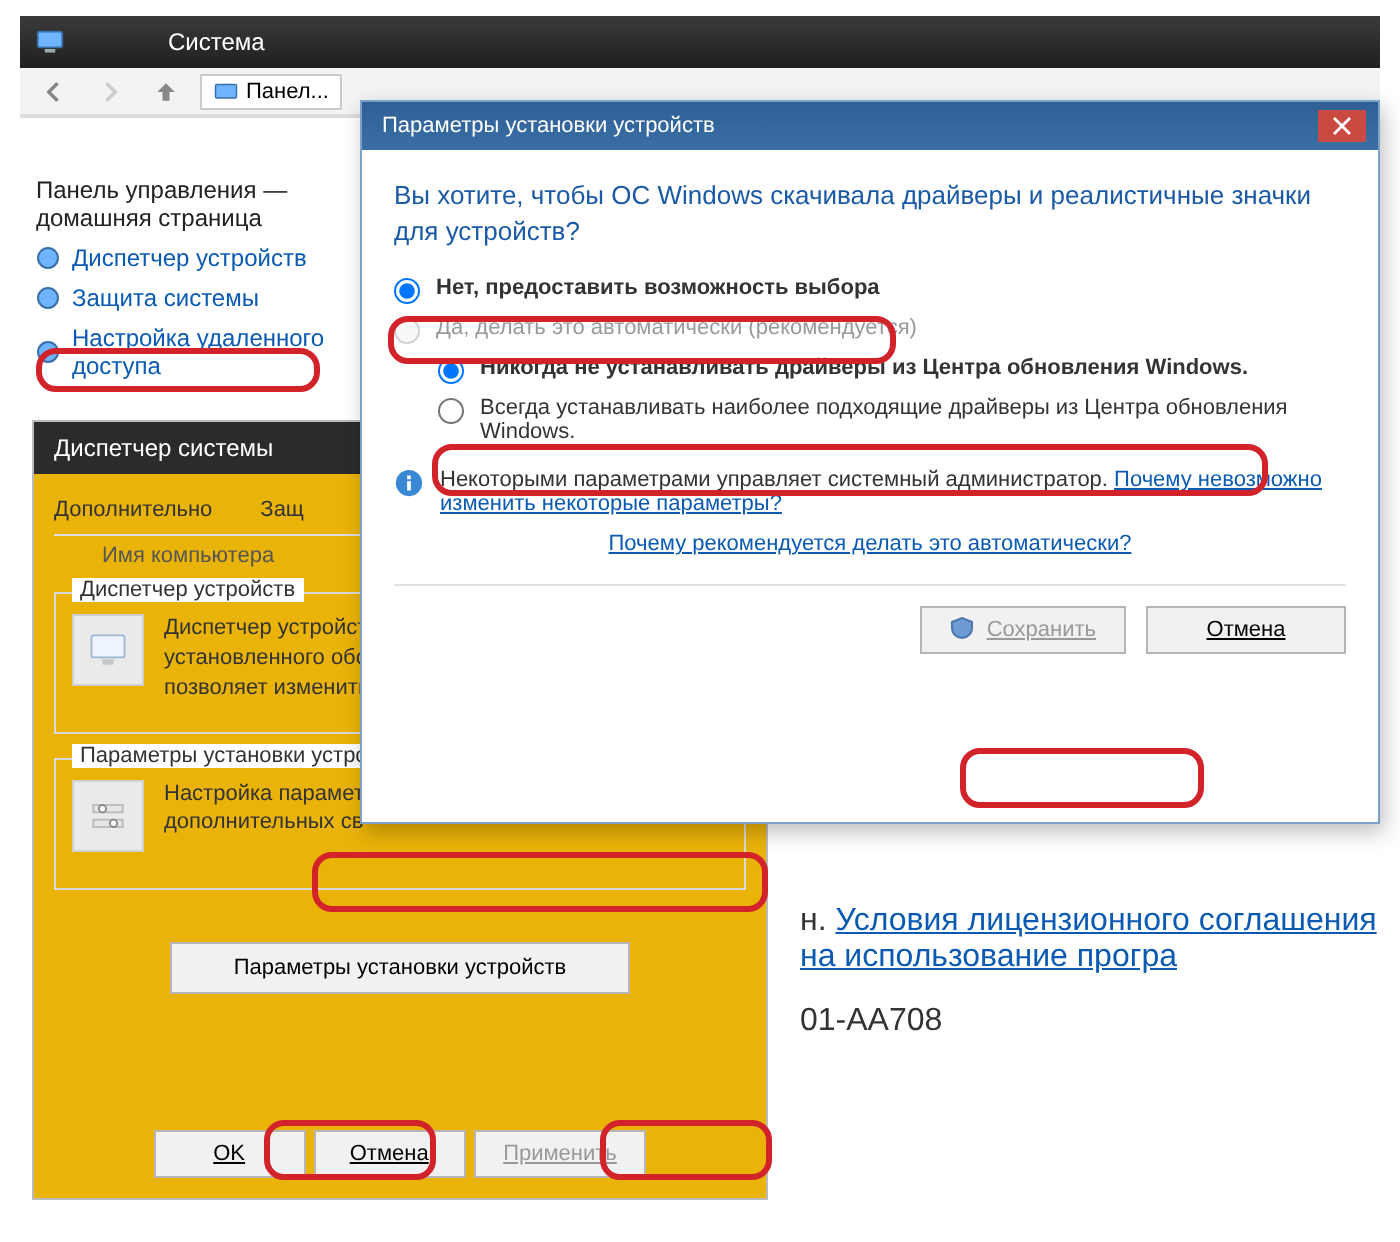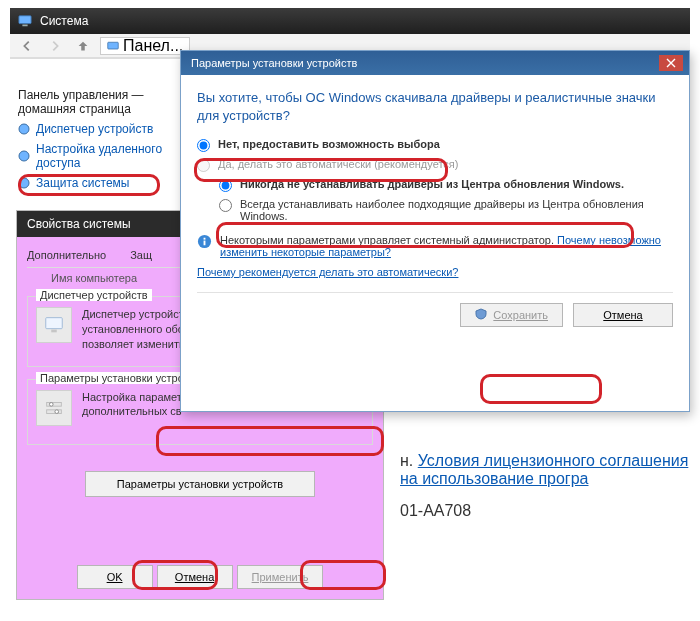--- a/index.html
+++ b/index.html
@@ -1,40 +1,40 @@
 <!DOCTYPE html>
 <html><head>
 <meta charset="utf-8">
 <style>
   * { box-sizing: border-box; font-family: "Segoe UI", Tahoma, sans-serif; }
   body { margin: 0; width: 700px; height: 621px; background: #fff; position: relative; overflow: hidden; }
 
   
   .outer-title { position: absolute; left: 10px; top: 8px; width: 680px; height: 26px;
-    background: linear-gradient(#3b3b3b,#1f1f1f); color:#fff; font-size:12px; display:flex; align-items:center; padding-left:8px; }
+    background: linear-gradient(#3b3b3b,#1f1f1f); color:#fff; font-size:12px; display:flex; align-items:center; padding-left:8px;gap:44px; }
   .outer-title .ico { width:14px; height:14px; margin-right:8px; }
   .outer-title .ico svg { width:14px; height:14px; }
   .ribbon { position:absolute; left:10px; top:34px; width:680px; height:24px; background:#f3f3f3; border-bottom:1px solid #ddd; display:flex; align-items:center; gap:6px; padding-left:6px; }
   .nav-btn { width:22px; height:18px; display:flex; align-items:center; justify-content:center; }
   .nav-btn svg { width:14px; height:14px; }
-  .path-box { display:flex; align-items:center; gap:4px; border:1px solid #ccc; background:#fff; height:18px; padding:0 6px; font-size:16px; }
+  .path-box { display:flex; align-items:center; gap:4px; border:1px solid #ccc; background:#fff; height:18px; padding:0 6px; font-size:11px; }
   .path-box svg { width:12px; height:12px; }
   .body-bg { position:absolute; left:10px; top:58px; width:680px; height:560px; background:#fff; border-top:1px solid #ddd; }
 
   
   .sidebar { position:absolute; left:18px; top:80px; width:160px; font-size:12px; }
   .sidebar .heading { color:#222; margin:8px 0 4px; }
   .sidebar .item { display:flex; align-items:center; gap:6px; color:#0a5ab4; margin:6px 0; cursor:pointer; }
   .sidebar .item svg { width:12px; height:12px; flex:0 0 12px; }
 
   
   .sysprops { position:absolute; left:16px; top:210px; width:368px; height:390px;
     border:1px solid #bbb; background:#f5f5f5; }
   .sysprops .titlebar { height:26px; background:#2b2b2b; color:#fff; font-size:12px; display:flex; align-items:center; padding-left:10px; }
-  .sp-body { background:#f0abfc; height:calc(100% - 26px); position:relative; padding:8px 10px 0; font-size:11px; color:#333; }
+  .sp-body { background:#eab308; height:calc(100% - 26px); position:relative; padding:8px 10px 0; font-size:11px; color:#333; }
   .sp-tabs { display:flex; gap:24px; border-bottom:1px solid #ddd; padding:4px 0 6px; }
   .sp-tabs span { cursor:pointer; }
   .fieldset { border:1px solid #d9d9d9; margin-top:12px; padding:10px 8px 14px; position:relative; }
   .fieldset legend { position:absolute; top:-8px; left:8px; background:#fff; padding:0 4px; font-size:11px; }
   .fieldset .row { display:flex; gap:10px; min-height:40px; }
   .fieldset .thumb { width:36px; height:36px; background:#eaeaea; border:1px solid #d0d0d0; display:flex; align-items:center; justify-content:center; }
   .fieldset .thumb svg { width:22px; height:22px; }
   .fieldset .txt { font-size:11px; line-height:1.35; }
   .mid-btn { margin:26px auto 0; display:block; width:230px; height:26px; border:1px solid #b6b6b6; background:#f1f1f1; font-size:11px; cursor:pointer; }
   .bot-btns { position:absolute; left:0; right:0; bottom:10px; display:flex; gap:4px; justify-content:center; }
@@ -57,21 +57,21 @@
   .dlg-head { color:#1b5aa6; font-size:13px; margin-bottom:14px; line-height:1.35; }
   .opt { display:flex; align-items:flex-start; gap:8px; margin:6px 0; }
   .opt input { margin:1px 0 0; }
   .opt.muted { color:#999; }
   .sub { margin-left:22px; }
   .chk { display:flex; align-items:flex-start; gap:6px; margin:10px 0 0 22px; color:#8a8a8a; }
   .chk input { margin-top:1px; }
   .info { display:flex; align-items:flex-start; gap:8px; margin-top:12px; }
   .info svg { width:15px; height:15px; flex:0 0 15px; }
   .info a { color:#0a5ab4; text-decoration:underline; }
-  .whylink { margin:8px 0 0; }
+  .whylink { margin:8px 0 0;text-align:center; }
   .whylink a { color:#0a5ab4; text-decoration:underline; }
   .dlg-sep { border:0; border-top:1px solid #e2e2e2; margin:14px 0 10px; }
   .dlg-btns { display:flex; gap:10px; justify-content:flex-end; }
   .dlg-btns .win-btn { min-width:100px; display:flex; align-items:center; justify-content:center; gap:6px; }
   .dlg-btns .shield-ico svg { width:12px; height:12px; }
 
   
   .hl { position:absolute; border:3px solid #d2232a; border-radius:10px; pointer-events:none; }
 </style>
 </head>
@@ -116,33 +116,33 @@
   <div class="item">
     <svg viewBox="0 0 12 12">
         <circle cx="6" cy="6" r="5" fill="#6fb4ff" stroke="#3a6fa6"></circle>
       </svg>
     <span>Диспетчер устройств</span>
   </div>
   <div class="item">
     <svg viewBox="0 0 12 12">
         <circle cx="6" cy="6" r="5" fill="#6fb4ff" stroke="#3a6fa6"></circle>
       </svg>
-    <span>Настройка удаленного доступа</span>
+    <span>Защита системы</span>
   </div>
   <div class="item">
     <svg viewBox="0 0 12 12">
         <circle cx="6" cy="6" r="5" fill="#6fb4ff" stroke="#3a6fa6"></circle>
       </svg>
-    <span>Защита системы</span>
+    <span>Настройка удаленного доступа</span>
   </div>
 </div>
 
 <div class="sysprops">
   <div class="titlebar">
-    <span>Свойства системы</span>
+    <span>Диспетчер системы</span>
   </div>
   <div class="sp-body">
     <div class="sp-tabs">
       <span>Дополнительно</span>
       <span>Защ</span>
     </div>
     <div style="margin:4px 0 0 24px; color:#555;">Имя компьютера</div>
 
     <div class="fieldset">
       <legend>Диспетчер устройств</legend>

